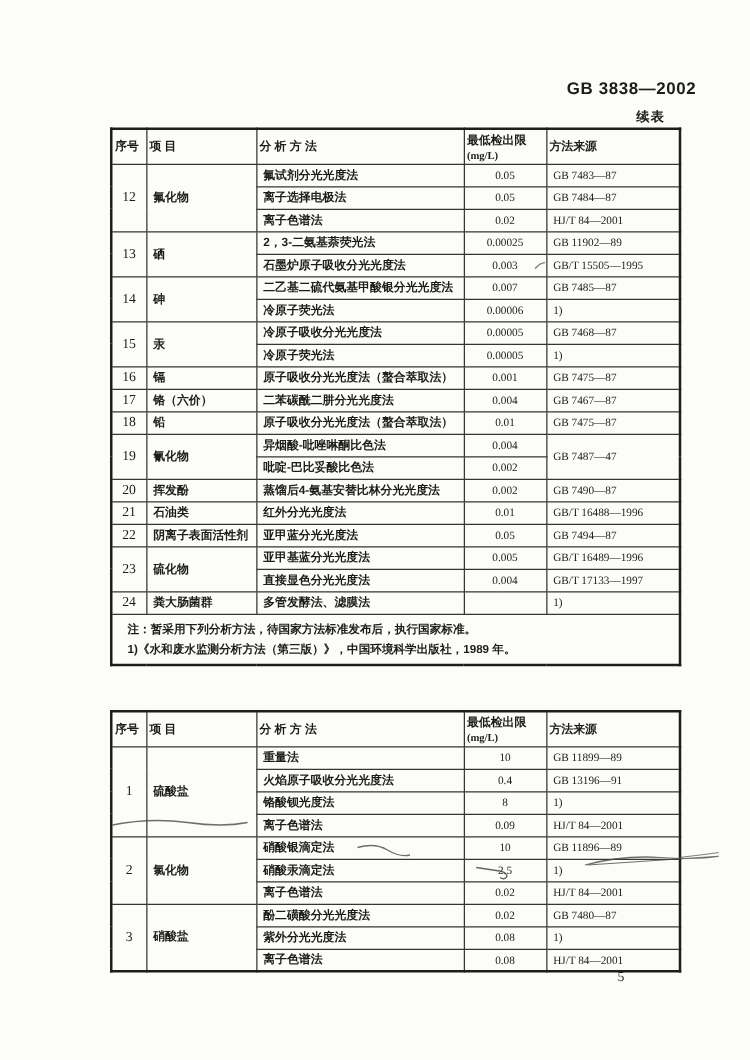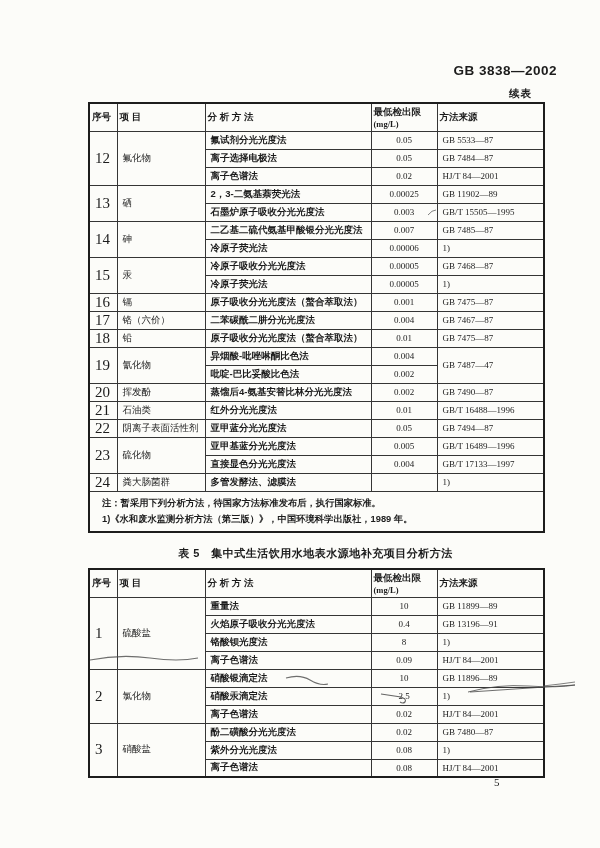--- a/index.html
+++ b/index.html
@@ -34,24 +34,24 @@
   .std thead tr{height:28px;}
   .std tbody tr{height:18px;}
   .std th{
     font-size:9.5px;font-weight:bold;text-align:left;padding:0 2px;
   }
   .std th .h2{
     font-size:8.5px;font-weight:bold;
     font-family:"Liberation Serif",serif;
   }
   .c-no{
-    font-size:15px;
+    text-align:center;font-size:11px;
     font-family:"Liberation Serif",serif;
   }
-  .c-item{font-size:9.5px;font-weight:normal;padding-left:8px;}
+  .c-item{font-size:9.5px;font-weight:bold;padding-left:8px;}
   .c-method{font-size:9.5px;font-weight:bold;padding-left:9px;margin-left:19px;}
   .c-limit{
     text-align:center;font-size:9px;
     font-family:"Liberation Serif",serif;
     margin-left:27px;
   }
   .c-source{
     font-size:9px;padding-left:8px;
     font-family:"Liberation Serif",serif;
   }
@@ -104,21 +104,21 @@
             <div>方法来源</div>
           </th>
         </tr>
       </thead>
       <tbody>
         <tr>
           <td class="c-no" rowspan="3">12</td>
           <td class="c-item" rowspan="3">氟化物</td>
           <td class="c-method">氟试剂分光光度法</td>
           <td class="c-limit">0.05</td>
-          <td class="c-source">GB 5533—87</td>
+          <td class="c-source">GB 7483—87</td>
         </tr>
         <tr>
           <td class="c-method">离子选择电极法</td>
           <td class="c-limit">0.05</td>
           <td class="c-source">GB 7484—87</td>
         </tr>
         <tr>
           <td class="c-method">离子色谱法</td>
           <td class="c-limit">0.02</td>
           <td class="c-source">HJ/T 84—2001</td>
@@ -233,21 +233,20 @@
         </tr>
         <tr>
           <td colspan="5" class="c-notes">
             <div>注：暂采用下列分析方法，待国家方法标准发布后，执行国家标准。</div>
             <div>1)《水和废水监测分析方法（第三版）》，中国环境科学出版社，1989 年。</div>
           </td>
         </tr>
       </tbody>
     </table>
 
-  <div class="t5-title">表 5　集中式生活饮用水地表水源地补充项目分析方法</div>
 
   <table class="std" id="table5">
     <colgroup>
       <col style="width:28px">
         <col style="width:88px">
         <col style="width:166px">
         <col style="width:66px">
         <col style="width:107px">
     </colgroup>
   <thead>

